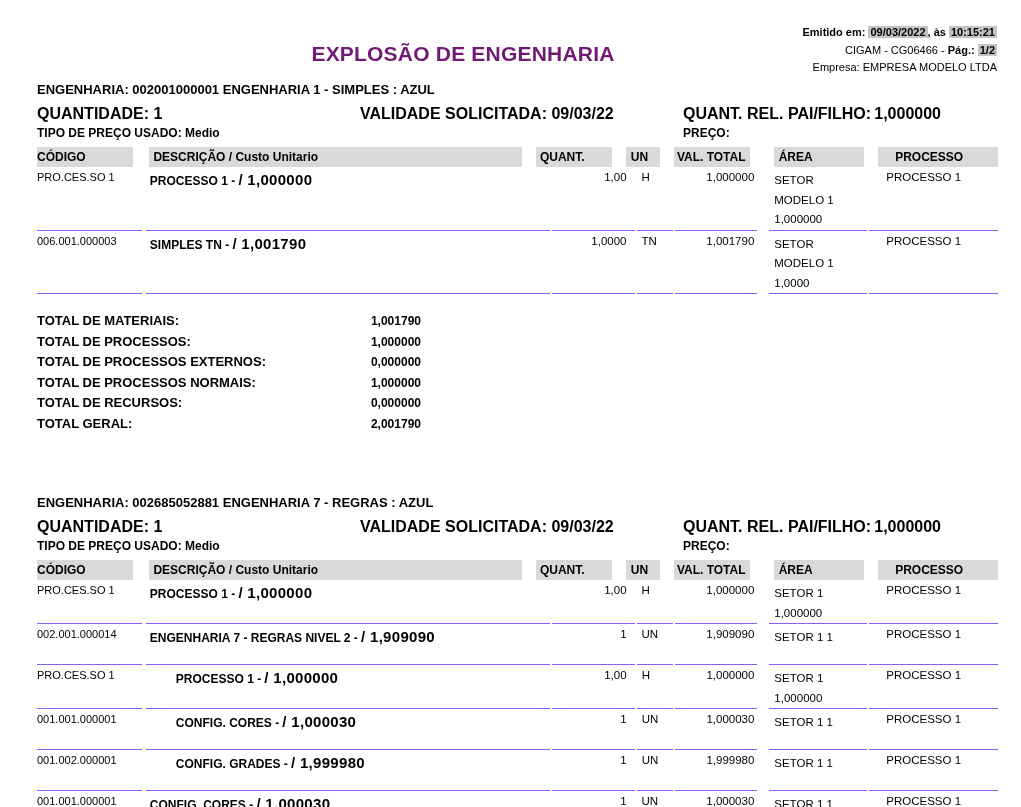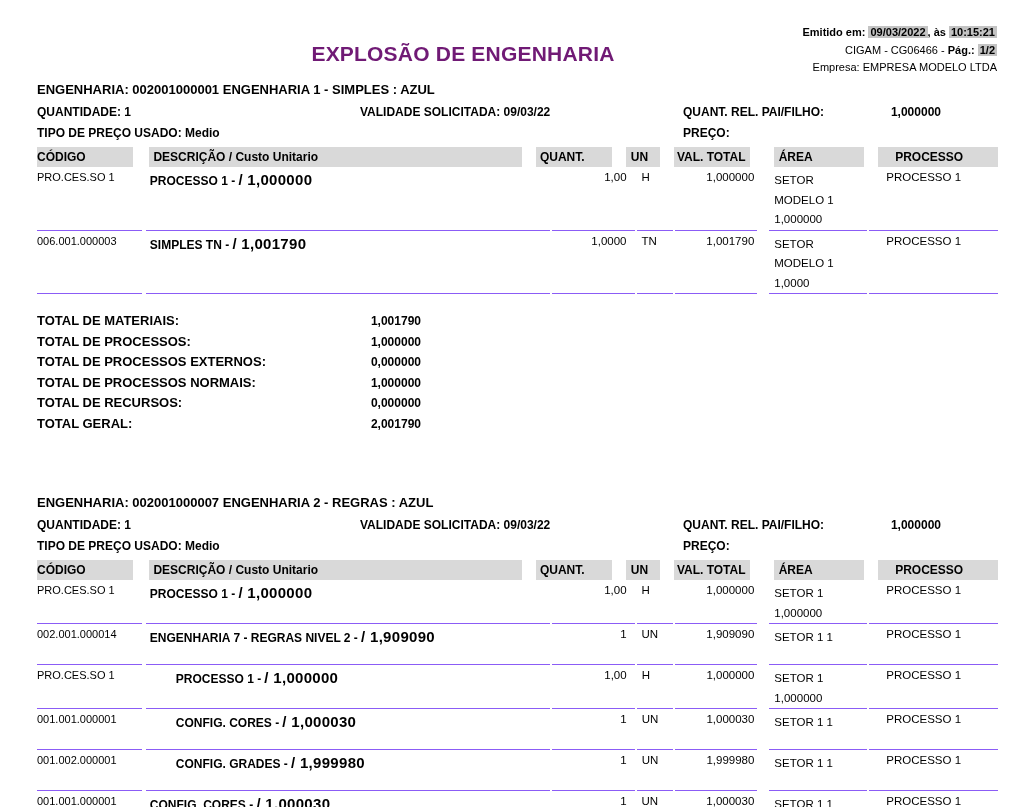--- a/index.html
+++ b/index.html
@@ -13,21 +13,21 @@
   .meta .b { font-weight:bold; }
   .hl { background:#c3c3c3; padding:0 2px; }
 
   
   .title { position:absolute; top:42px; left:0; width:926px; text-align:center;
            font-size:21px; font-weight:bold; color:#701a75; letter-spacing:.2px; }
 
   .content { position:absolute; top:82px; left:37px; width:961px; }
 
   .sec-line { font-size:13px; font-weight:bold; height:19px; line-height:16px; white-space:nowrap; }
-  .fields  { position:relative; height:22px; font-size:12px; font-weight:bold; }
+  .fields  { position:relative; height:22px; font-size:16px; font-weight:bold; }
   .fields2 { position:relative; height:20px; font-size:12px; font-weight:bold; }
   .f-a  { position:absolute; left:0;    top:4px; }
   .f-b  { position:absolute; left:323px; top:4px; }
   .f-c  { position:absolute; left:646px; top:4px; }
   .f-d  { position:absolute; left:808px; top:4px; width:96px; text-align:right; }
   .f-a2 { position:absolute; left:0;    top:3px; }
   .f-c2 { position:absolute; left:646px; top:3px; }
 
   
   .tbl { margin-top:4px; }
@@ -154,21 +154,21 @@
             <span class="tv">0,000000</span>
           </div>
         <div class="trow">
             <span>TOTAL GERAL:</span>
             <span class="tv">2,001790</span>
           </div>
       </div>
     </div>
 
     <div class="sec2">
-      <div class="sec-line">ENGENHARIA: 002001000007 ENGENHARIA 2 - REGRAS : AZUL</div>
+      <div class="sec-line">ENGENHARIA: 002685052881 ENGENHARIA 7 - REGRAS : AZUL</div>
       <div class="fields">
         <span class="f-a">QUANTIDADE: 1</span>
         <span class="f-b">VALIDADE SOLICITADA: 09/03/22</span>
         <span class="f-c">QUANT. REL. PAI/FILHO:</span>
         <span class="f-d">1,000000</span>
       </div>
       <div class="fields2">
         <span class="f-a2">TIPO DE PREÇO USADO: Medio</span>
         <span class="f-c2">PREÇO:</span>
       </div>

